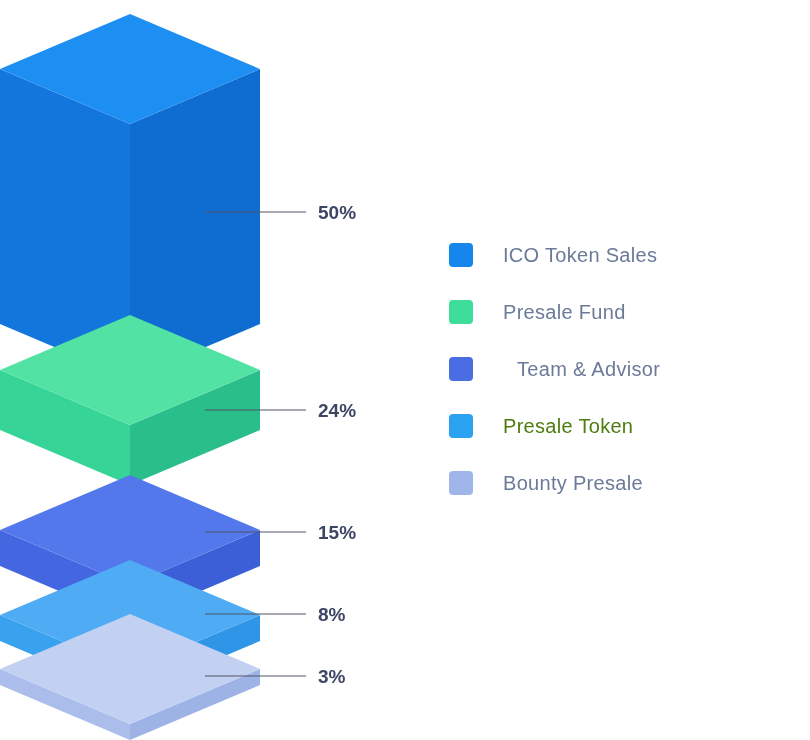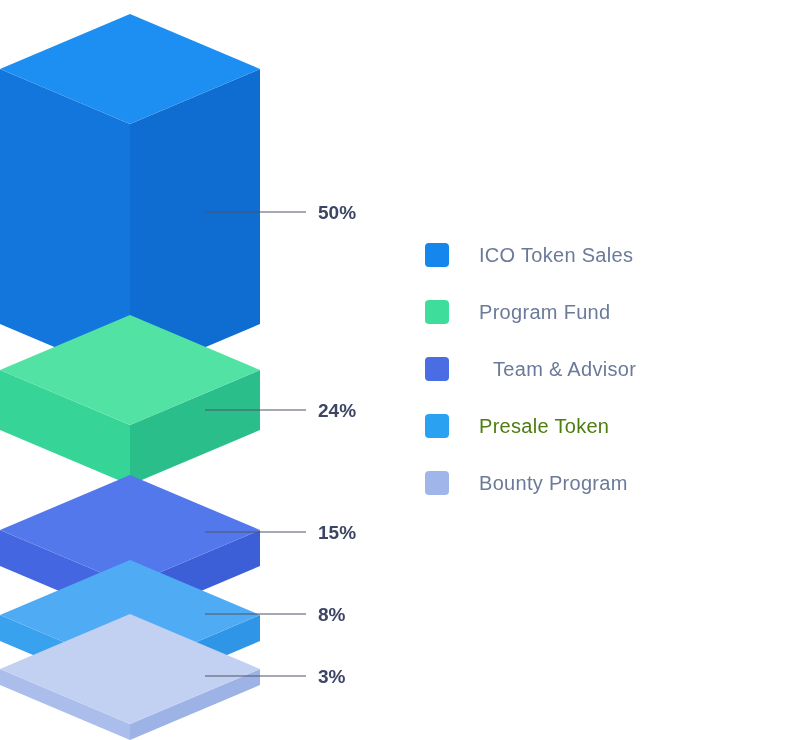--- a/index.html
+++ b/index.html
@@ -20,21 +20,21 @@
     overflow: hidden;
     padding-left: 26px;
   }
   #iso-chart {
     position: absolute;
     left: 0;
     top: 0;
   }
   .legend {
     position: absolute;
-    left: 425px;
+    left: 449px;
     top: 243px;
     display: flex;
     flex-direction: column;
     gap: 33px;
   }
   .legend-item {
     display: flex;
     align-items: center;
     white-space: nowrap;
   }
@@ -92,28 +92,28 @@
       <line x1="205" y1="676" x2="306" y2="676" stroke="#4E5566" stroke-width="1.2"></line>
       <text x="318" y="683" fill="#3D4565" font-size="19" font-weight="700" font-family="&quot;Liberation Sans&quot;,&quot;DejaVu Sans&quot;,sans-serif">3%</text>
     </svg>
   <div id="legend" class="legend">
       <div class="legend-item">
         <span class="swatch" style="background: rgb(20, 134, 236);"></span>
         <span class="legend-label" style="color: rgb(107, 122, 153);">ICO Token Sales</span>
       </div>
       <div class="legend-item">
         <span class="swatch" style="background: rgb(63, 221, 155);"></span>
-        <span class="legend-label" style="color: rgb(107, 122, 153);">Program Fund</span>
+        <span class="legend-label" style="color: rgb(107, 122, 153);">Presale Fund</span>
       </div>
       <div class="legend-item">
         <span class="swatch" style="background: rgb(74, 109, 228);"></span>
         <span class="legend-label" style="color: rgb(107, 122, 153); margin-left: 44px;">Team &amp; Advisor</span>
       </div>
       <div class="legend-item">
         <span class="swatch" style="background: rgb(43, 161, 241);"></span>
         <span class="legend-label" style="color: #4d7c0f;">Presale Token</span>
       </div>
       <div class="legend-item">
         <span class="swatch" style="background: rgb(160, 182, 234);"></span>
-        <span class="legend-label" style="color: rgb(107, 122, 153);">Bounty Program</span>
+        <span class="legend-label" style="color: rgb(107, 122, 153);">Bounty Presale</span>
       </div>
     </div>
 </div>
 
 </body></html>

